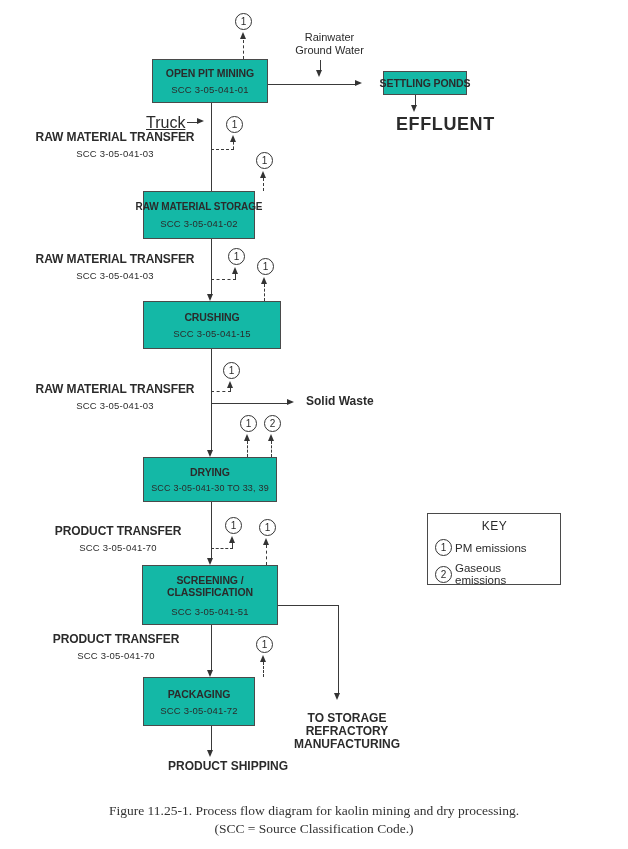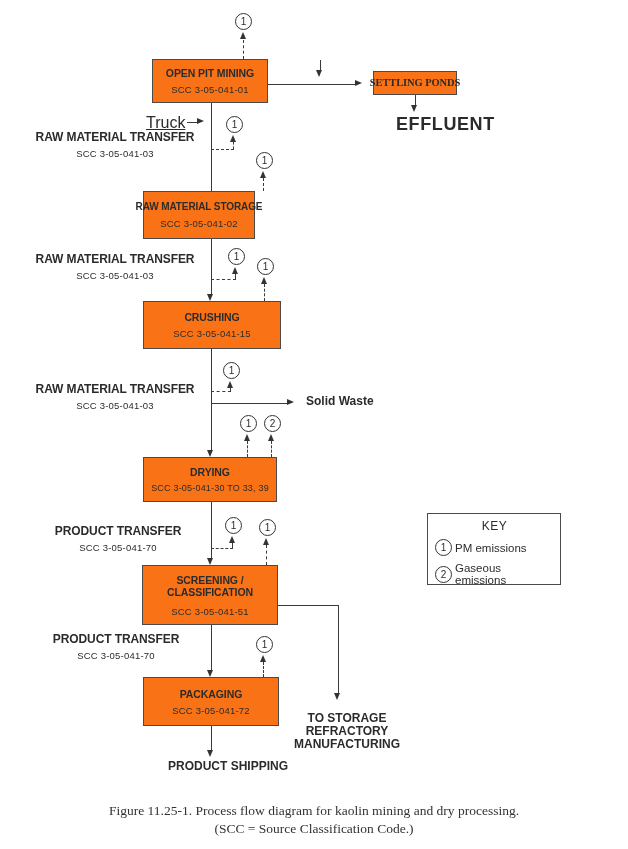--- a/index.html
+++ b/index.html
@@ -1,19 +1,19 @@
 <!DOCTYPE html>
 <html><head>
 <meta charset="utf-8">
 <style>
   html,body{margin:0;padding:0;background:#fff;}
   .page{position:relative;width:628px;height:849px;background:#fff;overflow:hidden;
         font-family:"Liberation Sans",sans-serif;color:#2b2b2b;}
   
-  .pbox{position:absolute;box-sizing:border-box;border:1px solid #4a4a4a;background:#f97316;
+  .pbox{position:absolute;box-sizing:border-box;border:1px solid #4a4a4a;background:#14b8a6;
         display:flex;flex-direction:column;align-items:center;justify-content:center;text-align:center;}
   .pbox-label{font-size:10.5px;font-weight:700;letter-spacing:-0.1px;line-height:12px;white-space:nowrap;}
   .pbox-scc{font-size:9.5px;font-weight:400;letter-spacing:0.2px;margin-top:5px;white-space:nowrap;}
   .pbox-scc.tight{margin-top:8px;}
   
   .vline{position:absolute;width:1px;background:#3a3a3a;}
   .hline{position:absolute;height:1px;background:#3a3a3a;}
   .vdash{position:absolute;width:0;border-left:1px dashed #3a3a3a;}
   .hdash{position:absolute;height:0;border-top:1px dashed #3a3a3a;}
   
@@ -119,41 +119,41 @@
   <div class="marker" style="left:259px;top:519px;">1</div>
 
   <div class="vdash" style="left:263px;top:662px;height:15px;"></div>
   <div class="arr up" style="left:260px;top:655px;"></div>
   <div class="marker" style="left:256px;top:636px;">1</div>
 
   <div class="pbox" style="left:152px;top:59px;width:116px;height:44px;">
     <div class="pbox-label">OPEN PIT MINING</div>
     <div class="pbox-scc">SCC 3-05-041-01</div>
   </div>
-  <div class="pbox" style="left:373px;top:71px;width:84px;height:24px;font-family:Liberation Serif, serif;">
+  <div class="pbox" style="left:383px;top:71px;width:84px;height:24px;">
     <div class="pbox-label">SETTLING PONDS</div>
   </div>
   <div class="pbox" style="left:143px;top:191px;width:112px;height:48px;">
     <div class="pbox-label" style="font-size:10px;">RAW MATERIAL STORAGE</div>
     <div class="pbox-scc">SCC 3-05-041-02</div>
   </div>
   <div class="pbox" style="left:143px;top:301px;width:138px;height:48px;">
     <div class="pbox-label">CRUSHING</div>
     <div class="pbox-scc">SCC 3-05-041-15</div>
   </div>
   <div class="pbox" style="left:143px;top:457px;width:134px;height:45px;">
     <div class="pbox-label">DRYING</div>
     <div class="pbox-scc" style="font-size:9px;">SCC 3-05-041-30 TO 33, 39</div>
   </div>
   <div class="pbox" style="left:142px;top:565px;width:136px;height:60px;">
     <div class="pbox-label">SCREENING /</div>
     <div class="pbox-label">CLASSIFICATION</div>
     <div class="pbox-scc tight">SCC 3-05-041-51</div>
   </div>
-  <div class="pbox" style="left:143px;top:677px;width:136px;height:49px;">
+  <div class="pbox" style="left:143px;top:677px;width:112px;height:49px;">
     <div class="pbox-label">PACKAGING</div>
     <div class="pbox-scc">SCC 3-05-041-72</div>
   </div>
 
   <div class="tlabel" style="left:22px;top:130px;width:186px;">
     <div class="tname">RAW MATERIAL TRANSFER</div>
     <div class="tscc">SCC 3-05-041-03</div>
   </div>
   <div class="tlabel" style="left:22px;top:252px;width:186px;">
     <div class="tname">RAW MATERIAL TRANSFER</div>
@@ -165,20 +165,24 @@
   </div>
   <div class="tlabel" style="left:38px;top:524px;width:160px;">
     <div class="tname">PRODUCT TRANSFER</div>
     <div class="tscc">SCC 3-05-041-70</div>
   </div>
   <div class="tlabel" style="left:36px;top:632px;width:160px;">
     <div class="tname">PRODUCT TRANSFER</div>
     <div class="tscc">SCC 3-05-041-70</div>
   </div>
 
+  <div class="ann center" style="left:282px;top:31px;width:95px;font-size:11px;line-height:12.5px;">
+    <div>Rainwater</div>
+    <div>Ground Water</div>
+  </div>
   <div class="ann" style="left:146px;top:114px;font-size:16px;text-decoration:underline;">Truck</div>
   <div class="ann caps center" style="left:396px;top:114px;width:92px;font-size:18px;letter-spacing:0.6px;">EFFLUENT</div>
   <div class="ann" style="left:306px;top:394px;font-size:12px;font-weight:600;">Solid Waste</div>
   <div class="ann caps center" style="left:158px;top:759px;width:140px;font-size:12px;">PRODUCT SHIPPING</div>
   <div class="ann caps center" style="left:285px;top:712px;width:124px;font-size:12px;line-height:12.8px;">
     <div>TO STORAGE</div>
     <div>REFRACTORY</div>
     <div>MANUFACTURING</div>
   </div>
 

